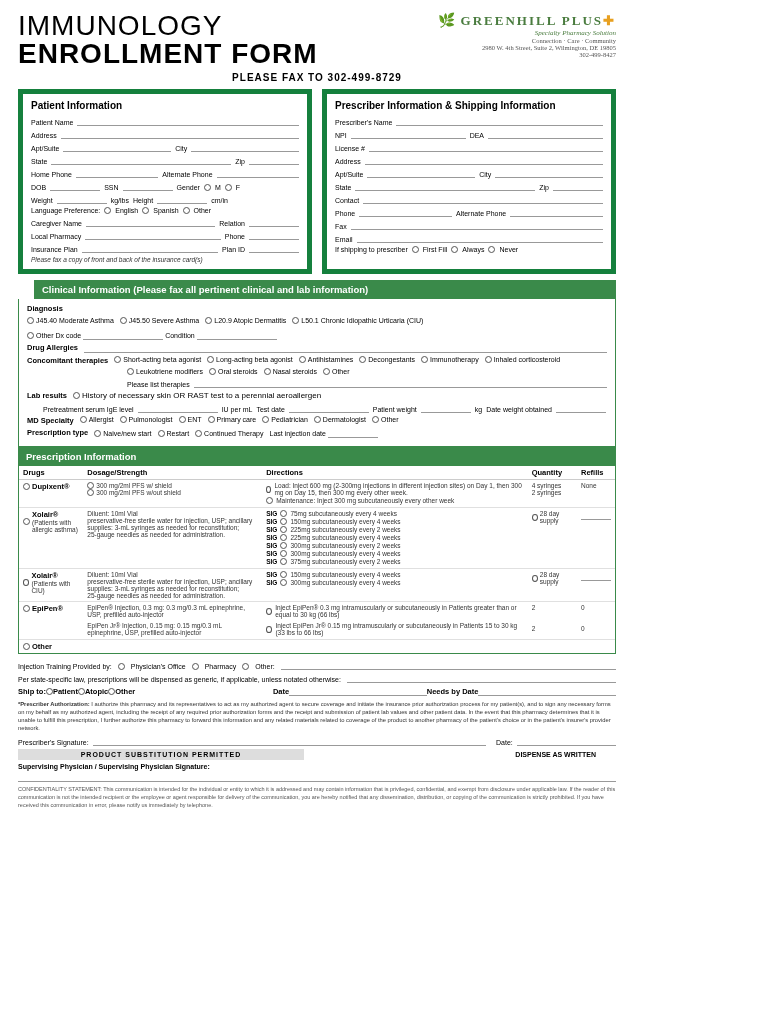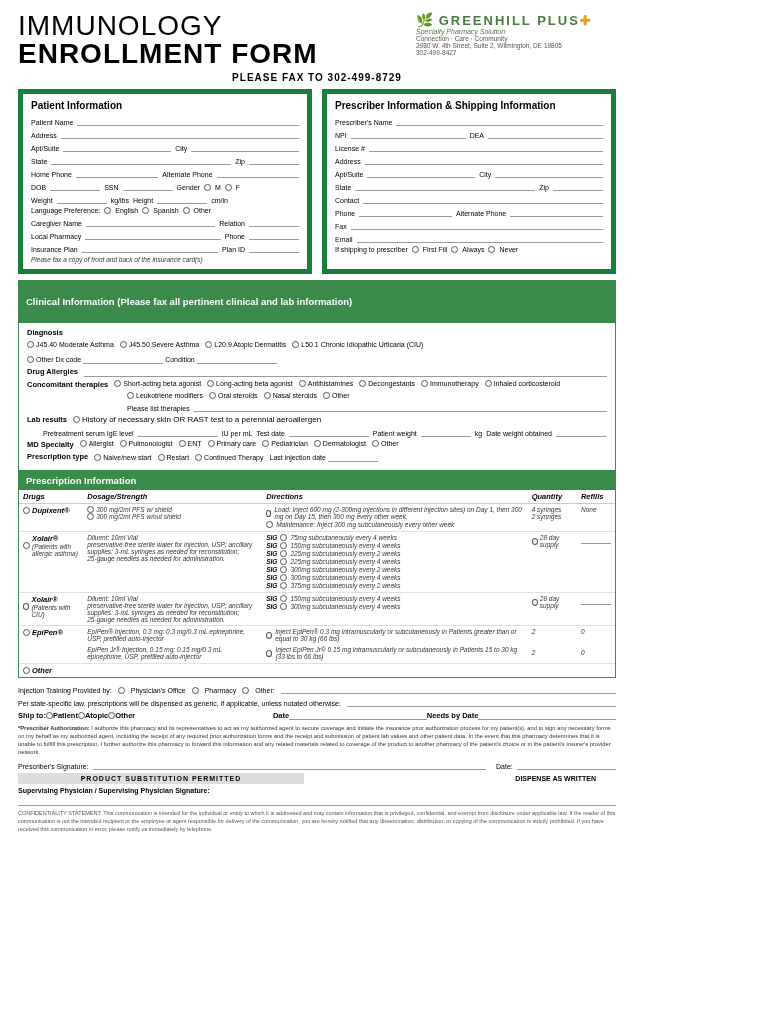--- a/index.html
+++ b/index.html
@@ -26,21 +26,23 @@
     .header-title {
       font-size: 28px;
       font-weight: 300;
       letter-spacing: 1px;
       line-height: 1;
     }
     .header-title strong {
       font-weight: 900;
     }
     .logo-area {
+      text-align: right;
       min-width: 200px;
+      font-family: Liberation Serif, serif;
     }
     .logo-name {
       font-size: 13px;
       font-weight: bold;
       color: #4a7c3f;
       letter-spacing: 2px;
     }
     .logo-name span.plus {
       color: #e8a020;
     }
@@ -266,28 +268,28 @@
     .rx-green-header {
       background: #3a8a4a;
       color: #fff;
       padding: 4px 8px;
       font-size: 9.5px;
       font-weight: bold;
     }
     .rx-body {
       border: 1px solid #3a8a4a;
       border-top: none;
-      font-style: italic;
     }
     .green-section-header {
       background: #3a8a4a;
       color: white;
-      padding: 16px 8px;
+      padding: 4px 8px;
       font-size: 9.5px;
       font-weight: bold;
+      margin-left: 16px;
     }
     .section-box {
       border: 1px solid #3a8a4a;
       border-top: none;
       padding: 5px 8px;
     }
   </style>
 </head>
 <body>
 

